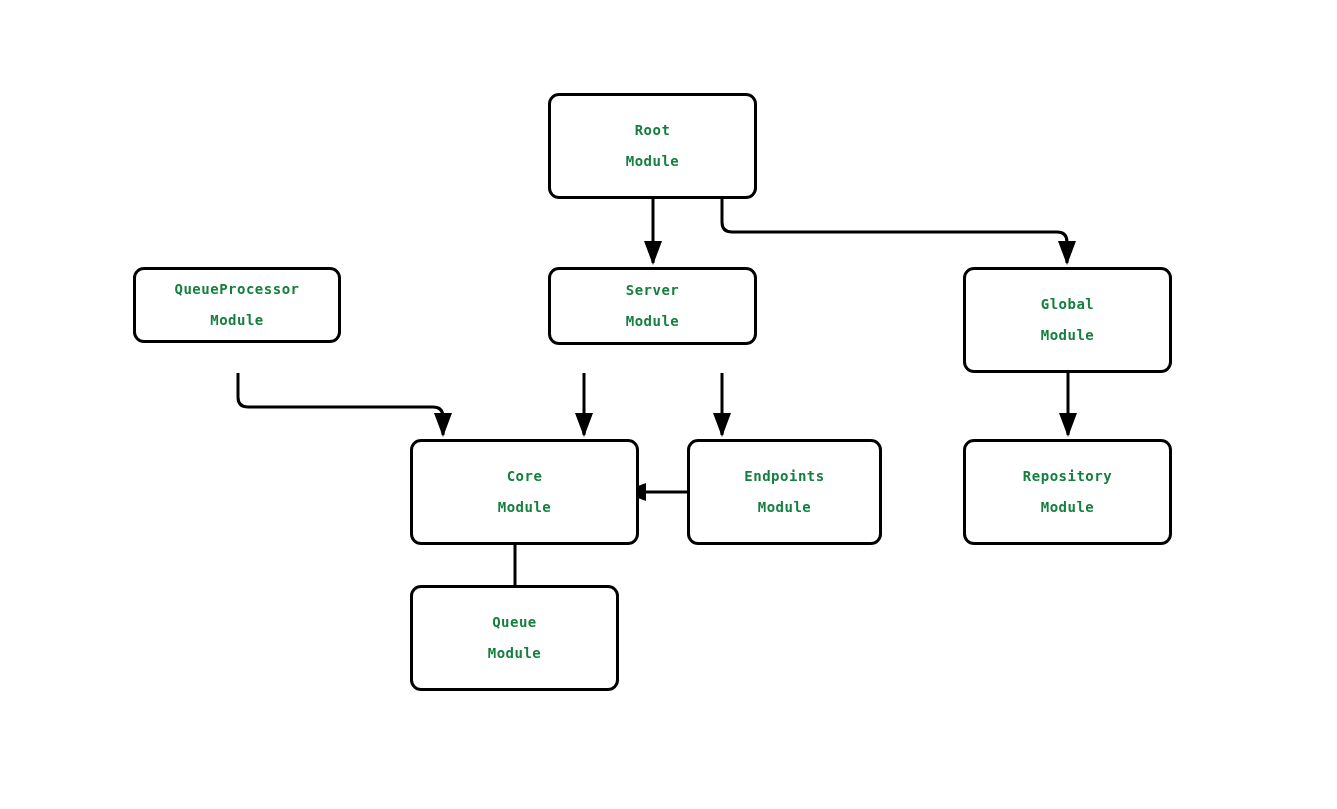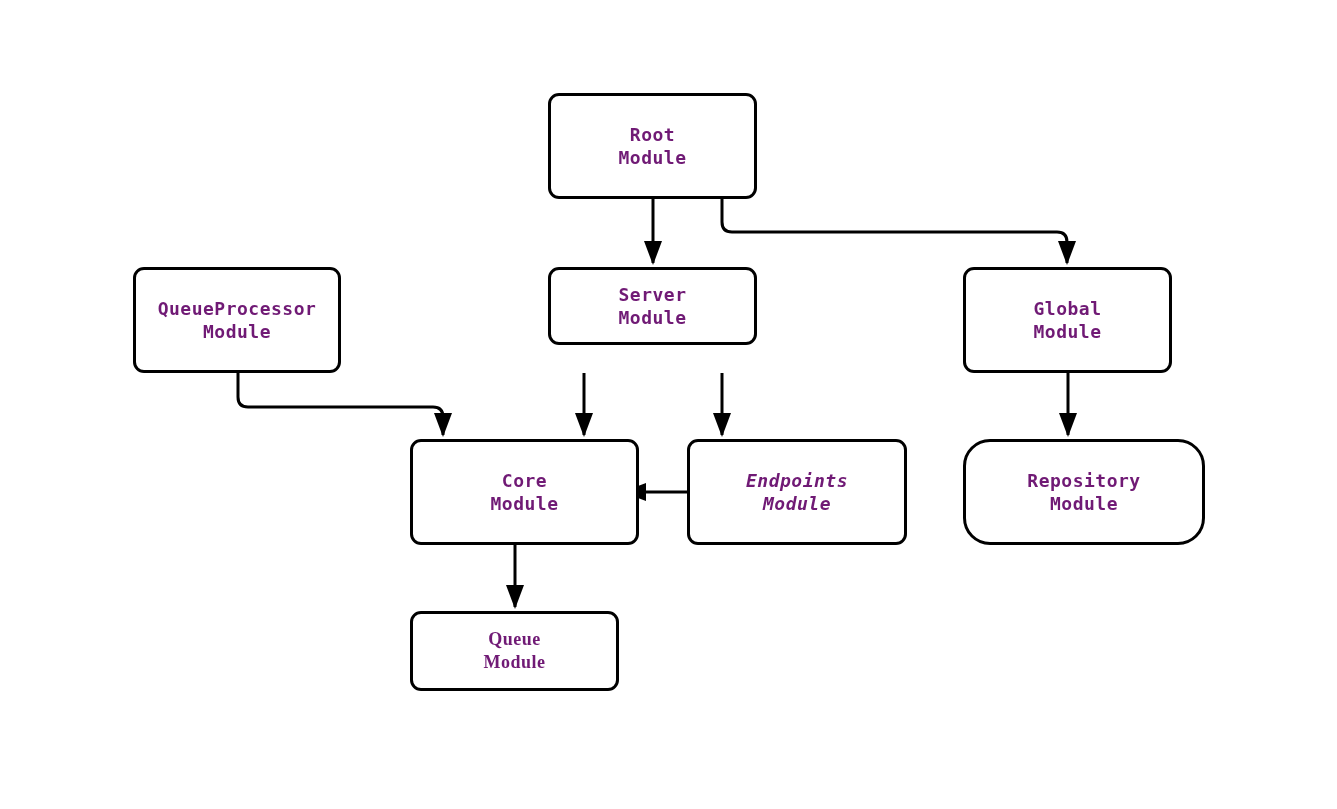--- a/index.html
+++ b/index.html
@@ -24,40 +24,40 @@
     position: absolute;
     box-sizing: border-box;
     background: #ffffff;
     border: 3px solid #000000;
     border-radius: 11px;
     display: flex;
     align-items: center;
     justify-content: center;
     text-align: center;
     font-weight: bold;
-    font-size: 18px;
-    line-height: 23px;
-    color: #701a75;
+    font-size: 14px;
+    line-height: 31px;
+    color: #15803d;
     white-space: pre-line;
     letter-spacing: 0.5px;
   }
   .edge {
     fill: none;
     stroke: #000000;
     stroke-width: 3;
   }
   
   #node-root          { left: 548px; top:  93px; width: 209px; height: 106px; }
-  #node-queueprocessor{ left: 133px; top: 267px; width: 208px; height: 106px; }
+  #node-queueprocessor{ left: 133px; top: 267px; width: 208px; height: 76px; }
   #node-server        { left: 548px; top: 267px; width: 209px; height: 78px; }
   #node-global        { left: 963px; top: 267px; width: 209px; height: 106px; }
   #node-core          { left: 410px; top: 439px; width: 229px; height: 106px; }
-  #node-endpoints     { left: 687px; top: 439px; width: 220px; height: 106px; font-style: italic; }
-  #node-repository    { left: 963px; top: 439px; width: 242px; height: 106px; border-radius: 27px; }
-  #node-queue         { left: 410px; top: 611px; width: 209px; height: 80px; font-family: Liberation Serif, serif; }
+  #node-endpoints     { left: 687px; top: 439px; width: 195px; height: 106px; }
+  #node-repository    { left: 963px; top: 439px; width: 209px; height: 106px; }
+  #node-queue         { left: 410px; top: 585px; width: 209px; height: 106px; }
 </style>
 </head>
 <body>
 
 <div id="stage">
 
   <svg id="edges" width="1337" height="809" viewBox="0 0 1337 809" aria-hidden="true">
     <defs>
       <marker id="arrowhead" viewBox="0 0 24 18" refX="22" refY="9" markerWidth="24" markerHeight="18" markerUnits="userSpaceOnUse" orient="auto">
         <path d="M0,0 L24,9 L0,18 Z" fill="#000000"></path>

